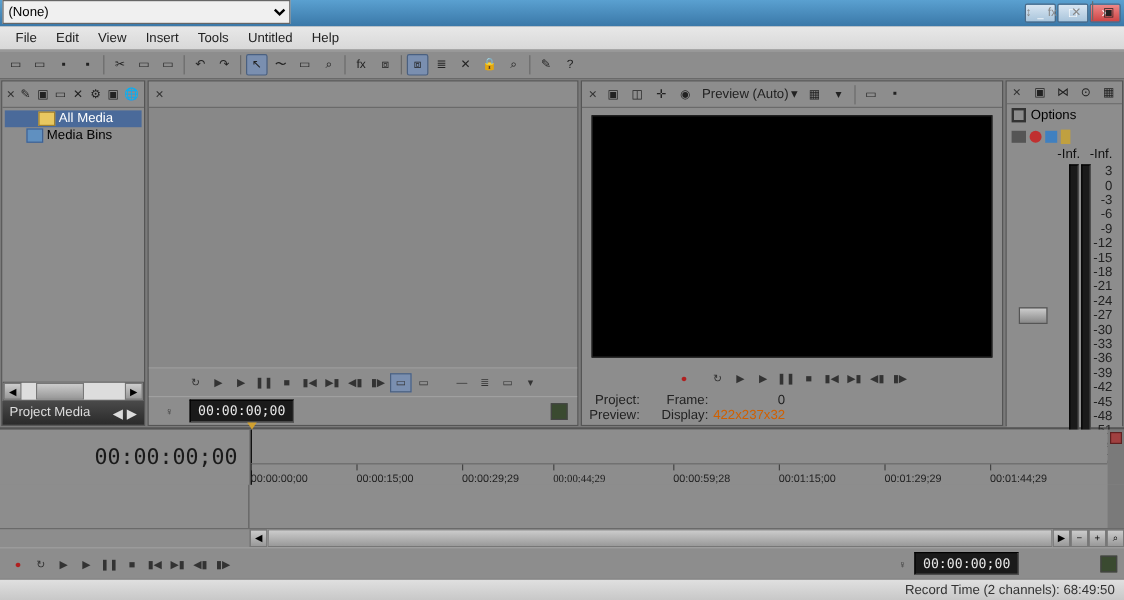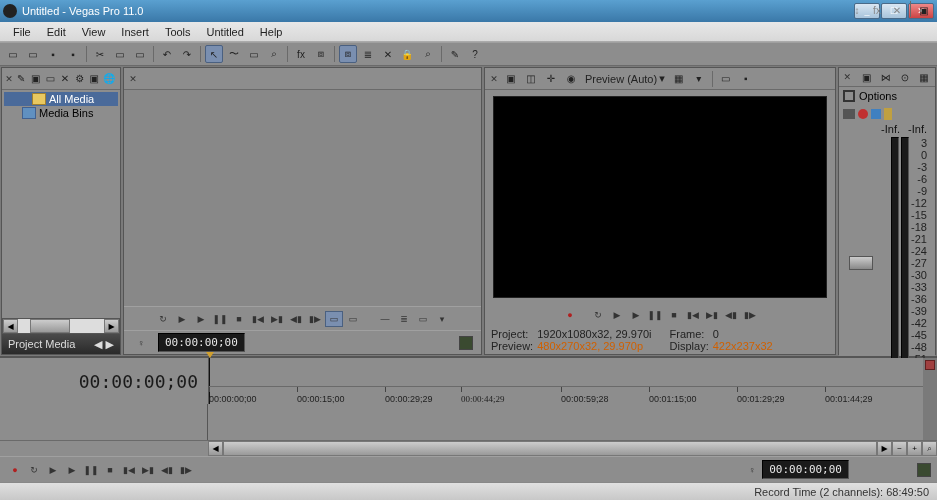--- a/index.html
+++ b/index.html
@@ -41,21 +41,21 @@
 .trim-transport { height: 24px; background: #8d8d8d; display: flex; align-items: center; justify-content: center; gap: 1px; border-top: 1px solid #a0a0a0; }
 .pbtn { width: 18px; height: 16px; display: flex; align-items: center; justify-content: center; cursor: pointer; color: #333; font-size: 9px; }
 .pbtn.sel { background: #7a8fb0; border: 1px solid #4a6080; }
 .trim-status { height: 24px; background: #8d8d8d; display: flex; align-items: center; padding: 0 8px; gap: 8px; border-top: 1px solid #a0a0a0; }
 .tc-box { background: #1a1a1a; color: #e8e8e8; padding: 2px 6px; font-family: monospace; font-size: 11px; border: 1px inset #555; }
 .preview { width: 352px; }
 .prev-body { flex: 1; background: #8d8d8d; display: flex; flex-direction: column; }
 .prev-dd { display: flex; align-items: flex-end; gap: 2px; color: #222; padding: 0 3px; cursor: pointer; }
 .prev-screen { flex: 1; margin: 6px 8px; background: #000; border: 1px solid #222; }
 .prev-transport { height: 22px; display: flex; align-items: center; justify-content: center; gap: 1px; }
-.prev-info { height: 28px; display: flex; padding: 2px 6px; font-size: 10px; color: #222; }
+.prev-info { height: 28px; display: flex; padding: 2px 6px; font-size: 10px; color: #222; text-align: right; }
 .prev-info .col { display: flex; flex-direction: column; }
 .prev-info .lbl { width: 48px; }
 .prev-info .val.orange { color: #d06000; }
 .master { width: 98px; }
 .master-body { flex: 1; background: #8d8d8d; display: flex; flex-direction: column; }
 .master-hdr { height: 18px; display: flex; align-items: center; gap: 4px; padding: 0 4px; }
 .master-hdr .msq { width: 12px; height: 12px; border: 2px solid #333; }
 .master-ctrl { height: 18px; display: flex; align-items: center; gap: 3px; padding: 0 4px; }
 .mbus { width: 12px; height: 10px; background: #555; }
 .mrec { width: 10px; height: 10px; background: #c03030; border-radius: 50%; }
@@ -186,20 +186,25 @@
     </div>
     <div class="pm-tab">
       <span>Project Media</span>
       <span>◀ ▶</span>
     </div>
   </div>
 
   <div class="dock trimmer">
     <div class="docktb">
       <span class="closex">✕</span>
+      <div class="trim-combo">
+        <select>
+          <option>(None)</option>
+        </select>
+      </div>
       <div class="trim-right-btns">
         <div class="tbtn fx-dis">↕</div>
         <div class="tbtn fx-dis">fx</div>
         <div class="tbtn fx-dis">✕</div>
         <div class="sep"></div>
         <div class="tbtn">▣</div>
       </div>
     </div>
     <div class="trim-body"></div>
     <div class="trim-transport">
@@ -257,24 +262,20 @@
         <div class="pbtn">■</div>
         <div class="pbtn">▮◀</div>
         <div class="pbtn">▶▮</div>
         <div class="pbtn">◀▮</div>
         <div class="pbtn">▮▶</div>
       </div>
       <div class="prev-info">
         <div class="col">
           <div><span class="lbl">Project:</span></div>
           <div><span class="lbl">Preview:</span></div>
-        </div>
-        <div class="col" style="margin-left:4px">
-          <div><span>1920x1080x32, 29.970i</span></div>
-          <div><span class="val orange">480x270x32, 29.970p</span></div>
         </div>
         <div class="col" style="margin-left:18px">
           <div><span class="lbl">Frame:</span></div>
           <div><span class="lbl">Display:</span></div>
         </div>
         <div class="col" style="margin-left:4px">
           <div><span>0</span></div>
           <div><span class="val orange">422x237x32</span></div>
         </div>
       </div>

